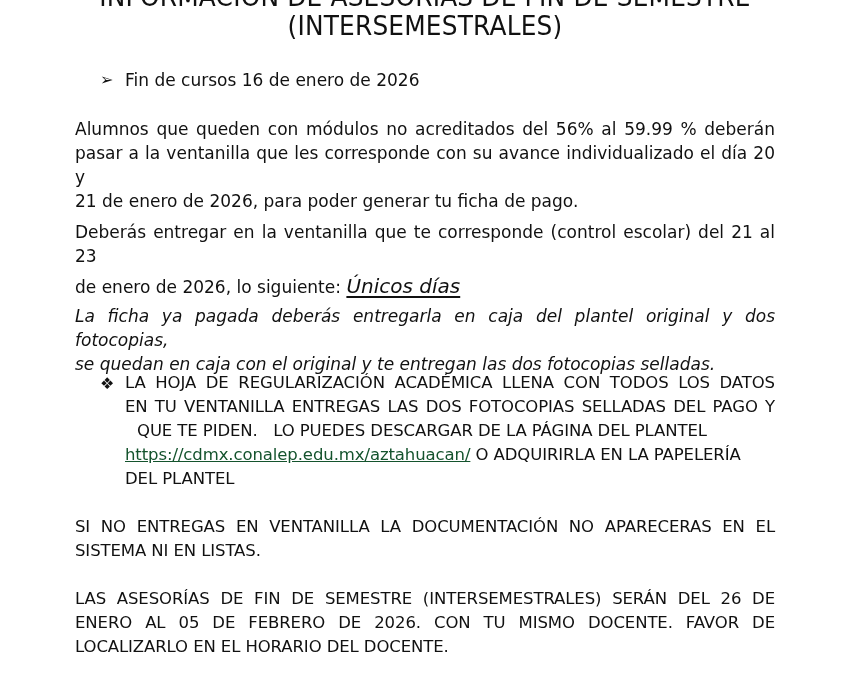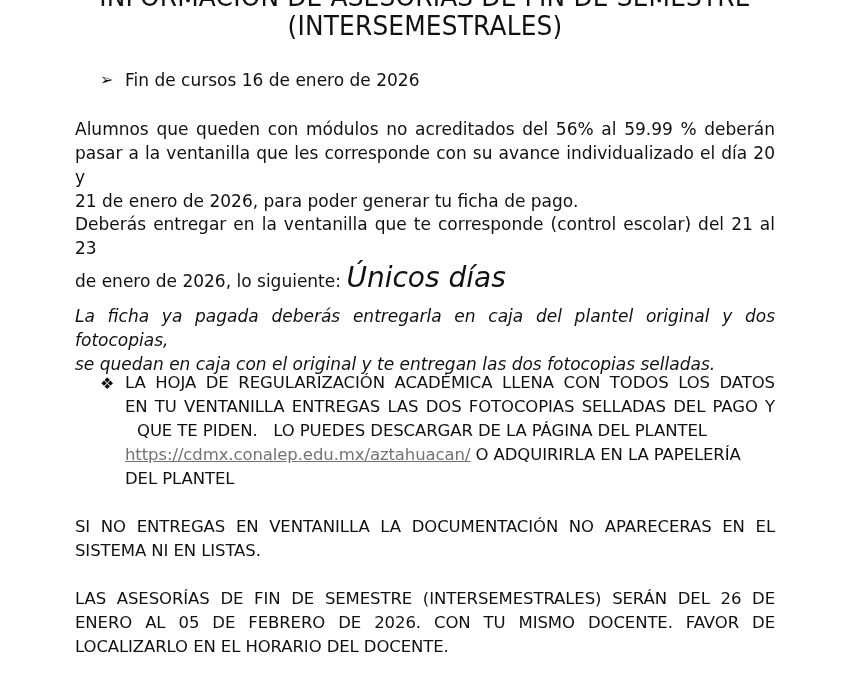--- a/index.html
+++ b/index.html
@@ -22,46 +22,46 @@
     }
     .txt {
       position: absolute; left: 75px; width: 700px;
       font-size: 17px; line-height: 24px; color: #111;
       text-align: justify;
     }
     .line { display: block; white-space: nowrap; }
     .line.just { text-align: justify; text-align-last: justify; white-space: normal; }
     .it { font-style: italic; }
     .unicos {
-      font-style: italic; font-size: 28px; 
+      font-style: italic; font-size: 20px; text-decoration: underline;
       text-decoration-thickness: 2px; text-underline-offset: 3px;
       font-weight: 500;
     }
     .caps { font-size: 16.5px; letter-spacing: -0.1px; }
-    .link { color: #737373; text-decoration: underline; }
+    .link { color: #14532d; text-decoration: underline; }
     .diamond { position: absolute; left: 100px; top: 374px; font-size: 16px; }
   </style>
 </head>
 <body>
 
 <div class="page">
 
   <div class="title-line title-1">INFORMACIÓN DE ASESORÍAS DE FIN DE SEMESTRE</div>
   <div class="title-line title-2">(INTERSEMESTRALES)</div>
 
   <span class="bullet-arrow">➢</span>
   <div class="txt" style="left:125px; top:68px; width:600px;">Fin de cursos 16 de enero de 2026</div>
 
   <div class="txt" style="top:117px;">
     <span class="line just">Alumnos que queden con módulos no acreditados del 56% al 59.99 % deberán</span>
     <span class="line just">pasar a la ventanilla que les corresponde con su avance individualizado el día 20 y</span>
     <span class="line">21 de enero de 2026, para poder generar tu ficha de pago.</span>
   </div>
 
-  <div class="txt" style="top:212px;">
+  <div class="txt" style="top:220px;">
     <span class="line just">Deberás entregar en la ventanilla que te corresponde (control escolar) del 21 al 23</span>
     <span class="line" style="margin-top:6px;"><span>de enero de 2026, lo siguiente: </span><span class="unicos">Únicos días</span></span>
   </div>
 
   <div class="txt it" style="top:304px;">
     <span class="line just">La ficha ya pagada deberás entregarla en caja del plantel original y dos fotocopias,</span>
     <span class="line">se quedan en caja con el original y te entregan las dos fotocopias selladas.</span>
   </div>
 
   <span class="diamond">❖</span>

